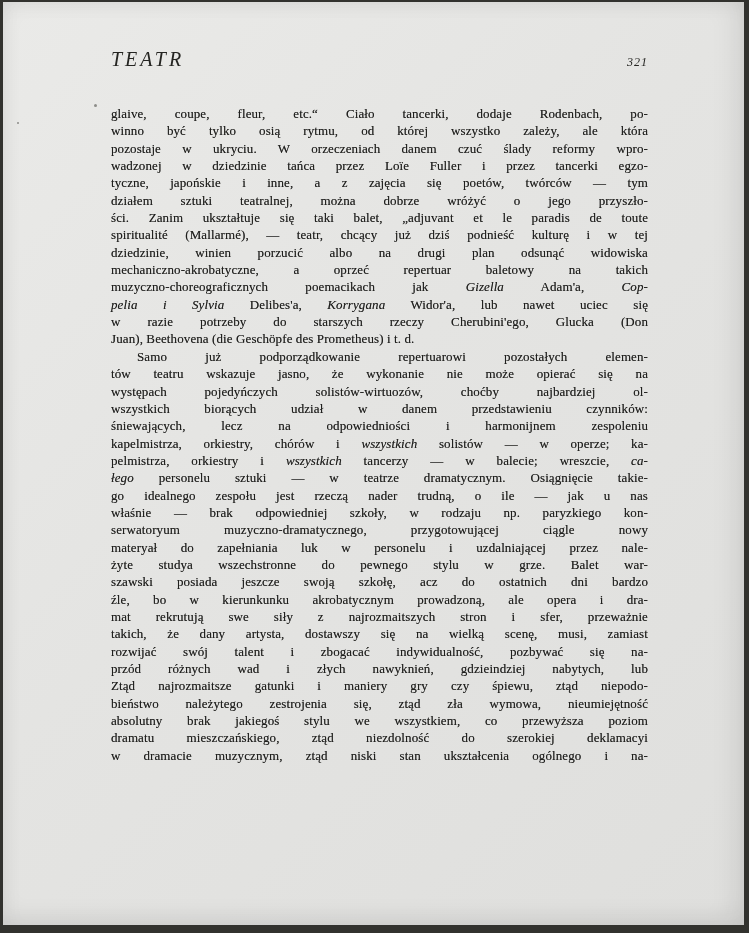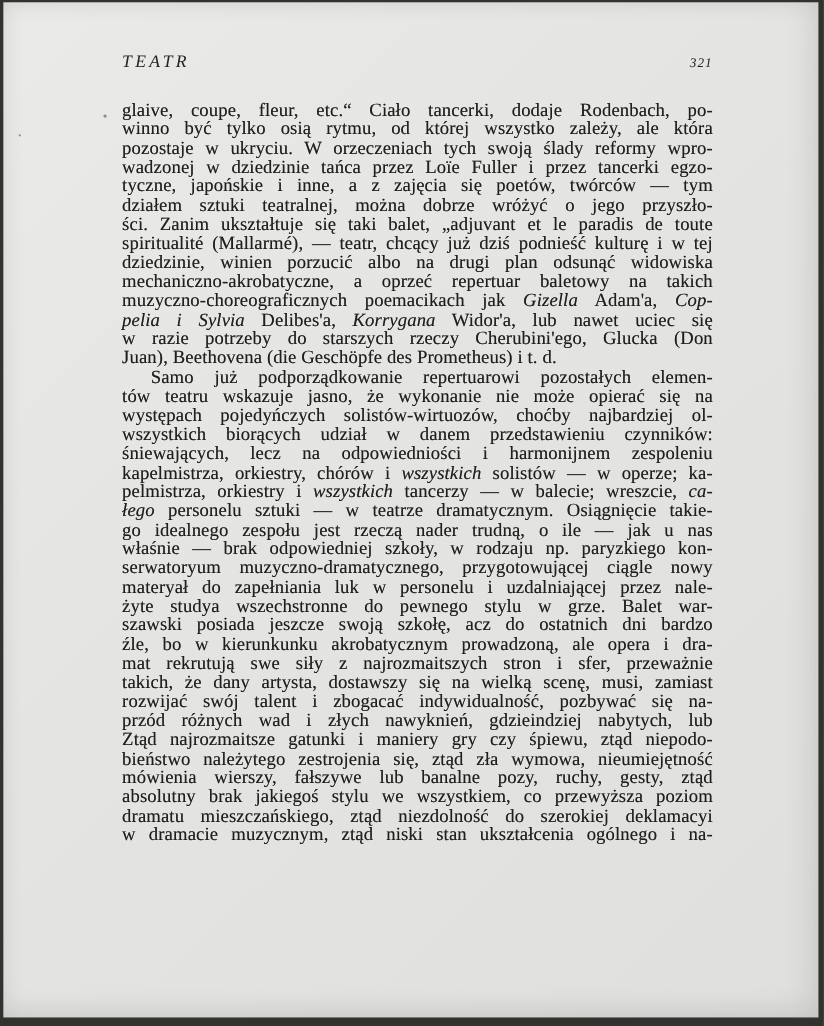--- a/index.html
+++ b/index.html
@@ -34,34 +34,34 @@
     position: absolute;
     left: 108px; top: 46px;
     width: 537px;
     display: flex;
     justify-content: space-between;
     align-items: baseline;
     color: #252522;
   }
   .title {
     font-style: italic;
-    font-size: 16px;
+    font-size: 20px;
     letter-spacing: 3px;
   }
   .pagenum {
     font-style: italic;
     font-size: 12px;
     letter-spacing: 1px;
   }
   .body-text {
     position: absolute;
-    left: 108px; top: 89px;
+    left: 108px; top: 103px;
     width: 537px;
     color: #1f1f1d;
-    font-size: 17px;
+    font-size: 13px;
     text-shadow: 0 0 0.5px rgba(20,20,20,0.55);
   }
   .line {
     height: 17.35px;
     line-height: 17.35px;
     white-space: nowrap;
     text-align: justify;
     text-align-last: justify;
     letter-spacing: 0.1px;
   }
@@ -78,21 +78,21 @@
 
   <div class="header">
     <span class="title">TEATR</span>
     <span class="pagenum">321</span>
   </div>
 
   <div class="body-text">
       <div>
         <div class="line"><span>glaive, coupe, fleur, etc.“ Ciało tancerki, dodaje Rodenbach, po-</span></div>
         <div class="line"><span>winno być tylko osią rytmu, od której wszystko zależy, ale która</span></div>
-        <div class="line"><span>pozostaje w ukryciu. W orzeczeniach tych swoją ślady reformy wpro-</span></div>
+        <div class="line"><span>pozostaje w ukryciu. W orzeczeniach danem czuć ślady reformy wpro-</span></div>
         <div class="line"><span>wadzonej w dziedzinie tańca przez Loïe Fuller i przez tancerki egzo-</span></div>
         <div class="line"><span>tyczne, japońskie i inne, a z zajęcia się poetów, twórców — tym</span></div>
         <div class="line"><span>działem sztuki teatralnej, można dobrze wróżyć o jego przyszło-</span></div>
         <div class="line"><span>ści. Zanim ukształtuje się taki balet, „adjuvant et le paradis de toute</span></div>
         <div class="line"><span>spiritualité (Mallarmé), — teatr, chcący już dziś podnieść kulturę i w tej</span></div>
         <div class="line"><span>dziedzinie, winien porzucić albo na drugi plan odsunąć widowiska</span></div>
         <div class="line"><span>mechaniczno-akrobatyczne, a oprzeć repertuar baletowy na takich</span></div>
         <div class="line"><span>muzyczno-choreograficznych poemacikach jak </span><span class="it">Gizella</span><span> Adam'a, </span><span class="it">Cop-</span></div>
         <div class="line"><span class="it">pelia i Sylvia</span><span> Delibes'a, </span><span class="it">Korrygana</span><span> Widor'a, lub nawet uciec się</span></div>
         <div class="line"><span>w razie potrzeby do starszych rzeczy Cherubini'ego, Glucka (Don</span></div>
@@ -113,19 +113,18 @@
         <div class="line"><span>materyał do zapełniania luk w personelu i uzdalniającej przez nale-</span></div>
         <div class="line"><span>żyte studya wszechstronne do pewnego stylu w grze. Balet war-</span></div>
         <div class="line"><span>szawski posiada jeszcze swoją szkołę, acz do ostatnich dni bardzo</span></div>
         <div class="line"><span>źle, bo w kierunkunku akrobatycznym prowadzoną, ale opera i dra-</span></div>
         <div class="line"><span>mat rekrutują swe siły z najrozmaitszych stron i sfer, przeważnie</span></div>
         <div class="line"><span>takich, że dany artysta, dostawszy się na wielką scenę, musi, zamiast</span></div>
         <div class="line"><span>rozwijać swój talent i zbogacać indywidualność, pozbywać się na-</span></div>
         <div class="line"><span>przód różnych wad i złych nawyknień, gdzieindziej nabytych, lub</span></div>
         <div class="line"><span>Ztąd najrozmaitsze gatunki i maniery gry czy śpiewu, ztąd niepodo-</span></div>
         <div class="line"><span>bieństwo należytego zestrojenia się, ztąd zła wymowa, nieumiejętność</span></div>
-        <div class="line"><span>mówienia wierszy, fałszywe lub banalne pozy, ruchy, gesty, ztąd</span></div>
         <div class="line"><span>absolutny brak jakiegoś stylu we wszystkiem, co przewyższa poziom</span></div>
         <div class="line"><span>dramatu mieszczańskiego, ztąd niezdolność do szerokiej deklamacyi</span></div>
         <div class="line"><span>w dramacie muzycznym, ztąd niski stan ukształcenia ogólnego i na-</span></div>
       </div>
     </div>
 </div>
 
 </body></html>

